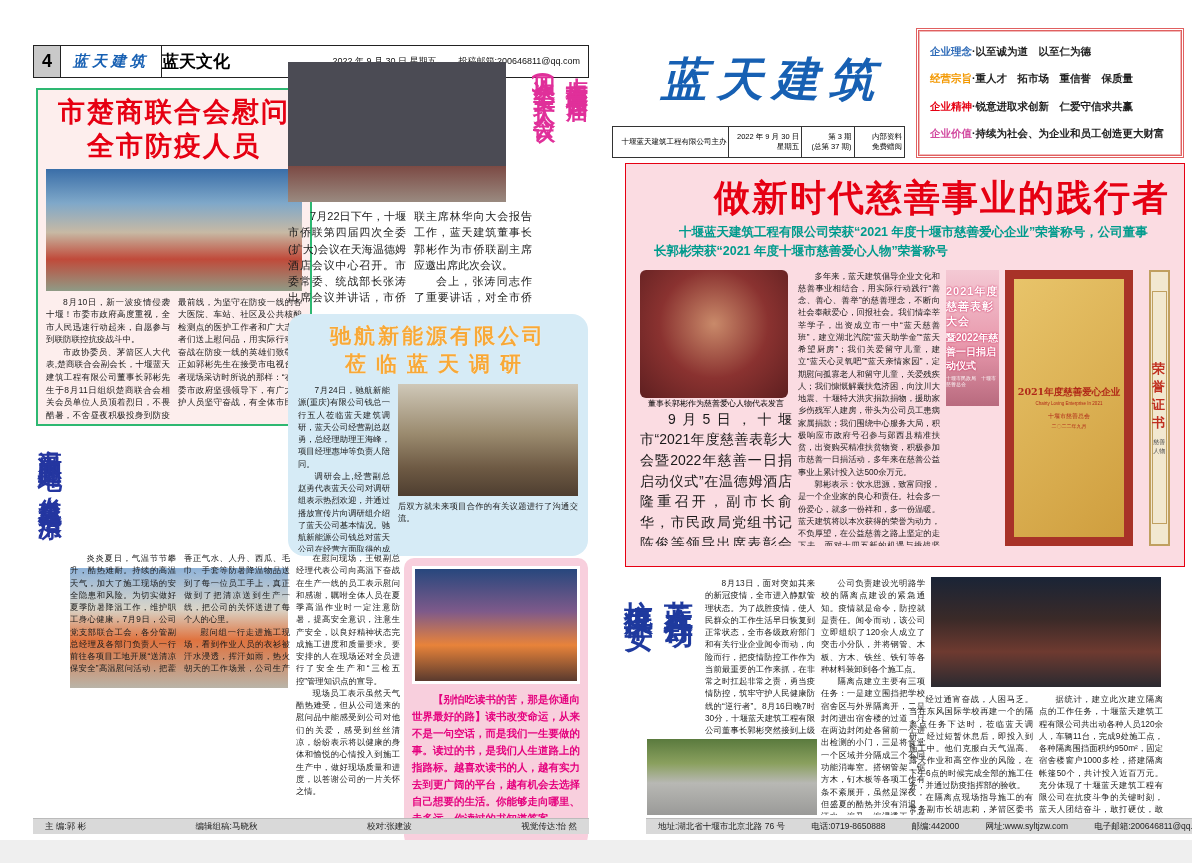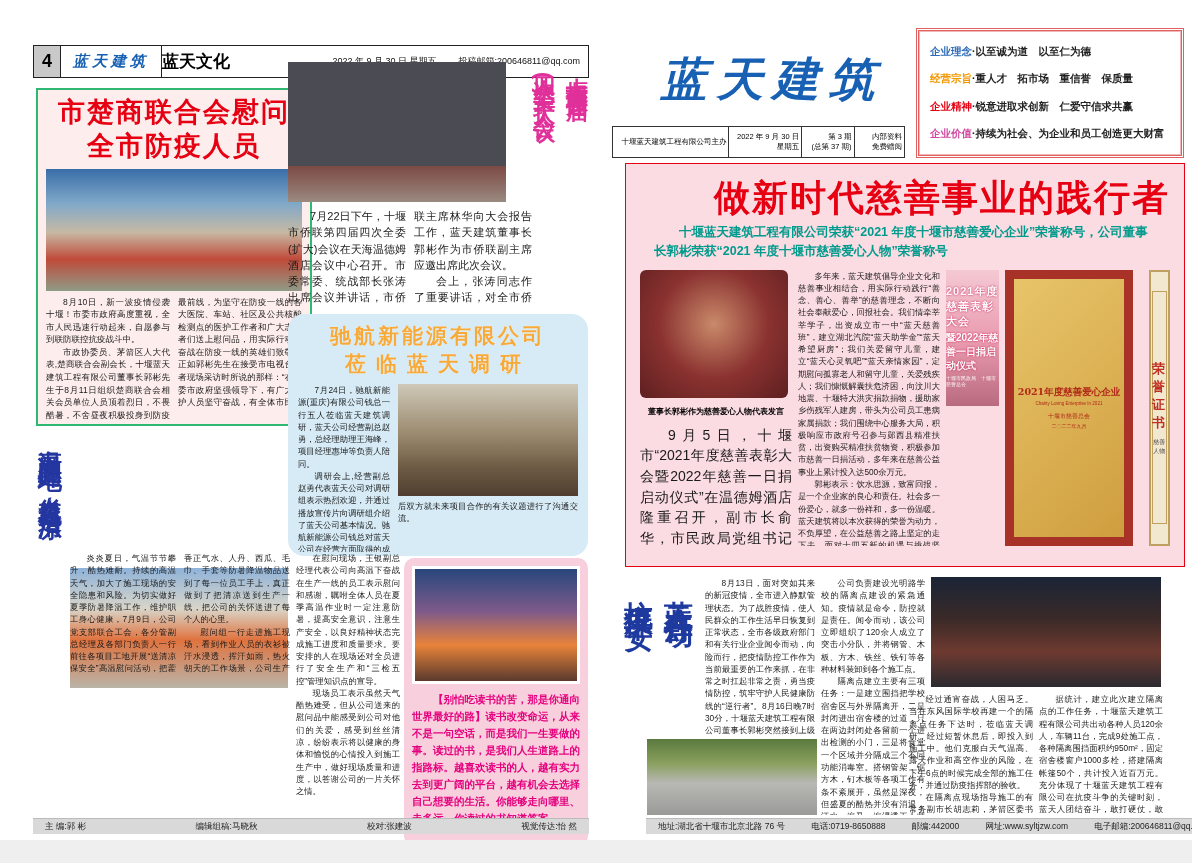--- a/index.html
+++ b/index.html
@@ -66,21 +66,21 @@
   .rp-values { left:916px; top:28px; width:268px; height:130px; border:3px double #e06060; box-shadow:0 0 0 1px #f2b8b8 inset; padding:7px 11px; display:flex; flex-direction:column; justify-content:space-around; }
   .rp-values .row { font-size:10.5px; font-weight:bold; color:#222; white-space:nowrap; }
   .vl-0 { color:#2e6bb8; } .vl-1 { color:#f39800; } .vl-2 { color:#e60012; } .vl-3 { color:#d24aa0; }
 
   .charity { left:625px; top:163px; width:560px; height:404px; background:#fbdce2; border:1px solid #e60012; padding:10px 14px; }
   .charity-title { color:#e60012; font-weight:bold; font-size:36px; text-align:right; letter-spacing:2px; }
   .charity-sub { color:#009b8d; font-weight:bold; font-size:12.5px; line-height:1.5; padding:0 14px; text-indent:2em; }
   .charity-content { display:flex; gap:6px; margin-top:9px; height:276px; }
   .ch-colA { width:152px; display:flex; flex-direction:column; }
   .ph-portrait { width:148px; height:128px; background:radial-gradient(ellipse at 50% 42%,#c98a6a 0%,#8a3230 52%,#5e1f20 100%); border-radius:6px; }
-  .ch-caption { font-size:8px; font-weight:bold; text-align:center; margin:8px 0; }
+  .ch-caption { font-size:8px; font-weight:normal; text-align:center; margin:0 0; }
   .ch-colA-text { flex:1; font-size:14px; }
   .ch-colB { width:142px; font-size:8.3px; }
   .ch-colC { width:224px; display:flex; flex-direction:row; gap:6px; }
   .ph-stage { width:100%; height:136px; background:linear-gradient(180deg,#f4c9d4 0%,#e898ac 55%,#b86a7e 100%); display:flex; flex-direction:column; align-items:center; padding-top:14px; gap:2px; }
   .ph-stage .s1 { color:#fff; font-weight:bold; font-size:11px; text-shadow:0 0 2px #c04; letter-spacing:1px; }
   .ph-stage .s2 { color:#fff; font-weight:bold; font-size:10px; text-shadow:0 0 2px #c04; }
   .ph-stage .s3 { color:#fff; font-size:5px; opacity:.9; }
   .ch-awardrow { display:flex; gap:16px; flex:1; }
   .ph-plaque { width:128px; background:#a83228; padding:9px; }
   .plaque-in { width:100%; height:100%; background:linear-gradient(135deg,#e8c46a,#cf9e3e); display:flex; flex-direction:column; align-items:center; justify-content:center; gap:2px; color:#b02818; text-align:center; }

